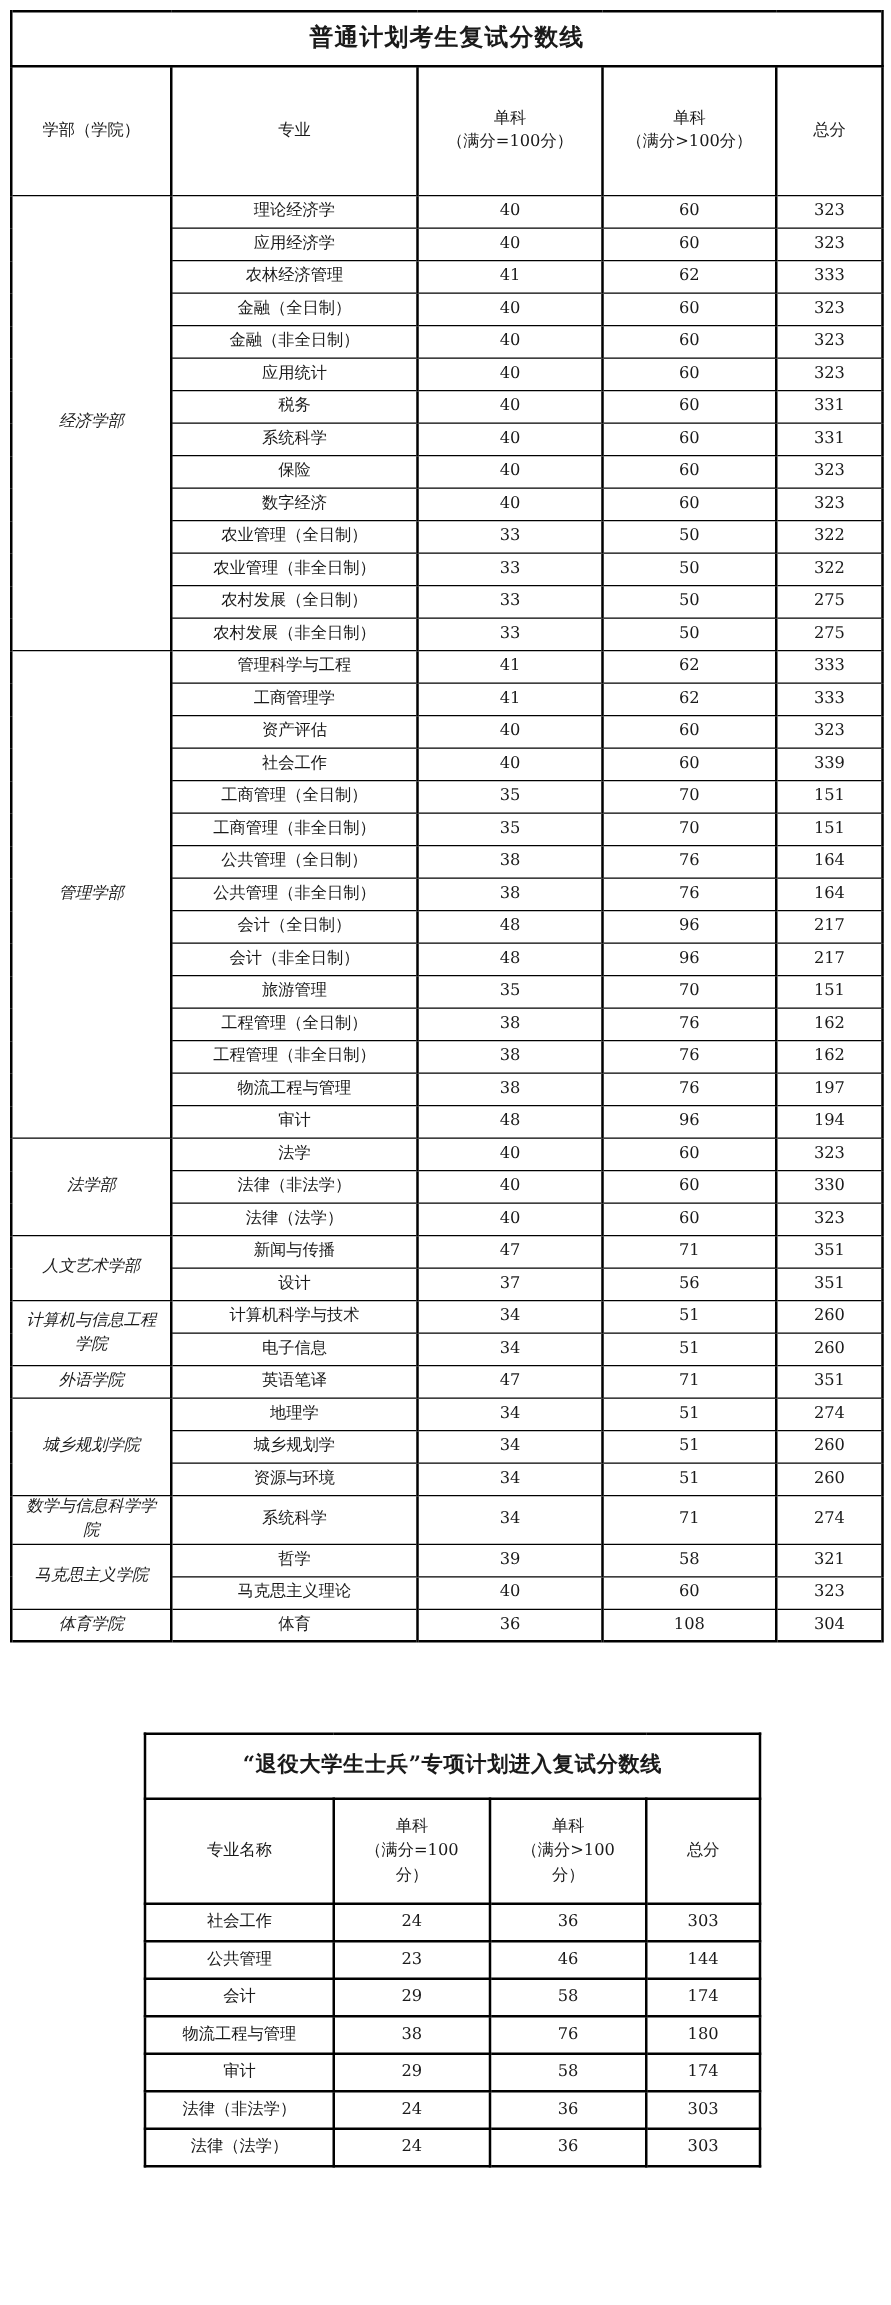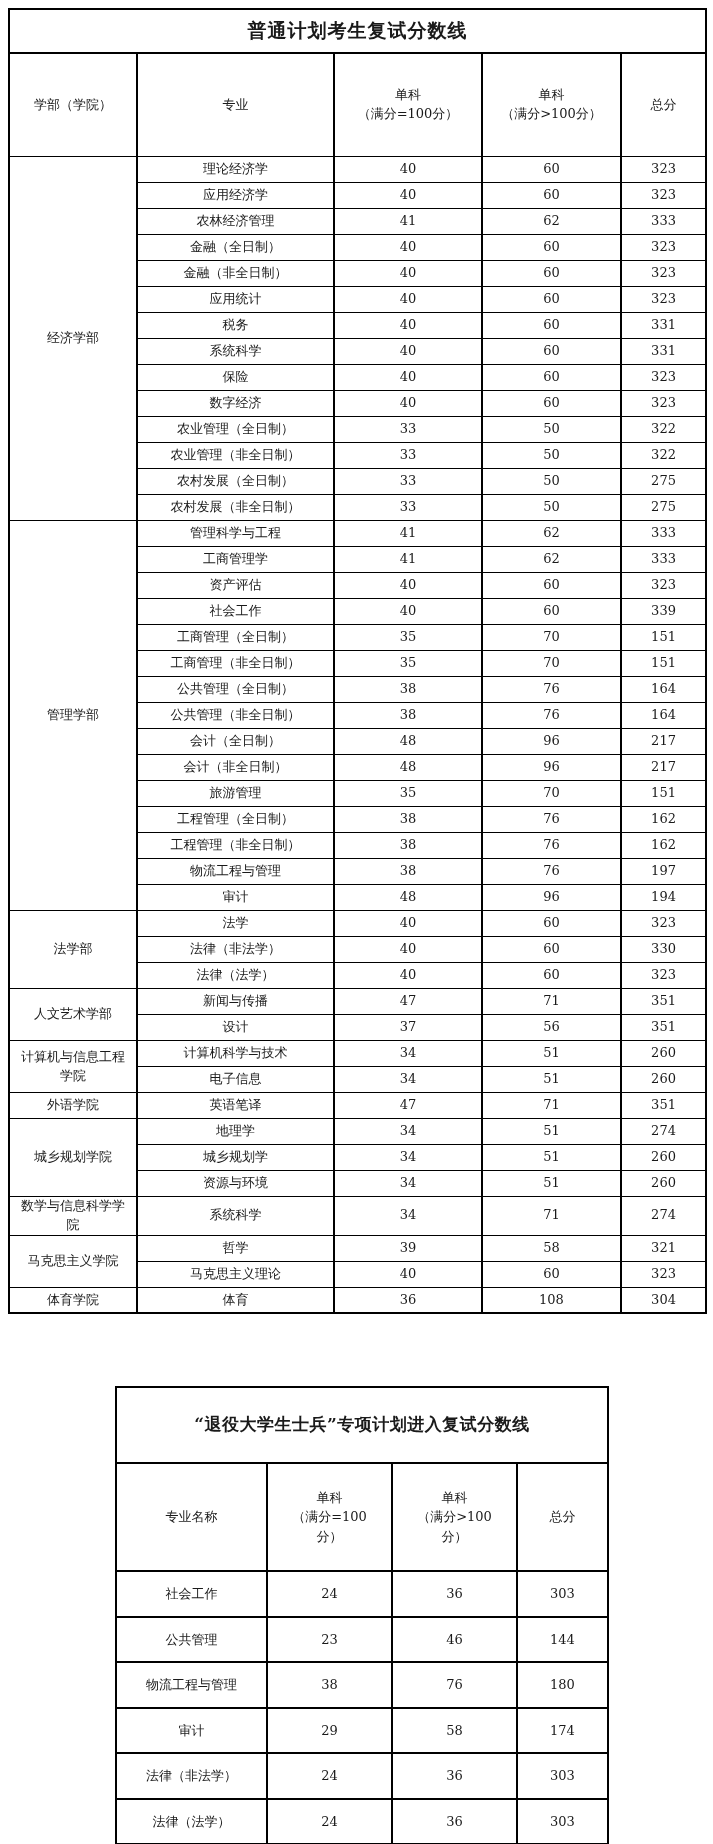--- a/index.html
+++ b/index.html
@@ -8,26 +8,26 @@
     font-family:"DejaVu Serif","Liberation Serif",serif;color:#1a1a1a;
   }
   table{border-collapse:collapse;table-layout:fixed;position:absolute;background:#fff;}
   .t1{left:8px;top:8px;width:697px;border:2px solid #000;}
   .t2{left:115px;top:1386px;width:492px;border:2px solid #000;}
   .t1 td{border:1px solid #000;border-left-width:2px;border-right-width:2px;
         padding:0 5px;text-align:center;vertical-align:middle;font-size:13px;line-height:1.45;}
   .t1 .title-cell{font-size:19px;font-weight:bold;height:42px;border-bottom-width:2px;letter-spacing:1px;}
   .t1 .hdr{height:102px;white-space:pre-line;}
   .t1 tr.r{height:26px;}
-  .t2 td{border:2px solid #000;padding:12px 4px;text-align:center;vertical-align:middle;font-size:13px;line-height:1.5;margin-top:25px;}
+  .t2 td{border:2px solid #000;padding:0 4px;text-align:center;vertical-align:middle;font-size:13px;line-height:1.5;margin-top:25px;}
   .t2 .title-cell{font-size:17px;font-weight:bold;height:50px;letter-spacing:0.5px;}
   .t2 .hdr{height:82px;white-space:pre-line;}
   .t2 tr.r{height:30px;}
   .nm{font-size:14px;}
-  .dp{padding:0 6px;}
+  .dp{padding:0 6px;font-style:italic;}
 </style>
 </head>
 <body>
 
 <table class="t1">
   <colgroup>
       <col style="width:128px">
       <col style="width:197px">
       <col style="width:148px">
       <col style="width:139px">
@@ -350,20 +350,26 @@
         <td class="nm">36</td>
         <td class="nm">303</td>
       </tr>
   <tr class="r">
         <td>公共管理</td>
         <td class="nm">23</td>
         <td class="nm">46</td>
         <td class="nm">144</td>
       </tr>
   <tr class="r">
+        <td>会计</td>
+        <td class="nm">29</td>
+        <td class="nm">58</td>
+        <td class="nm">174</td>
+      </tr>
+  <tr class="r">
         <td>物流工程与管理</td>
         <td class="nm">38</td>
         <td class="nm">76</td>
         <td class="nm">180</td>
       </tr>
   <tr class="r">
         <td>审计</td>
         <td class="nm">29</td>
         <td class="nm">58</td>
         <td class="nm">174</td>

